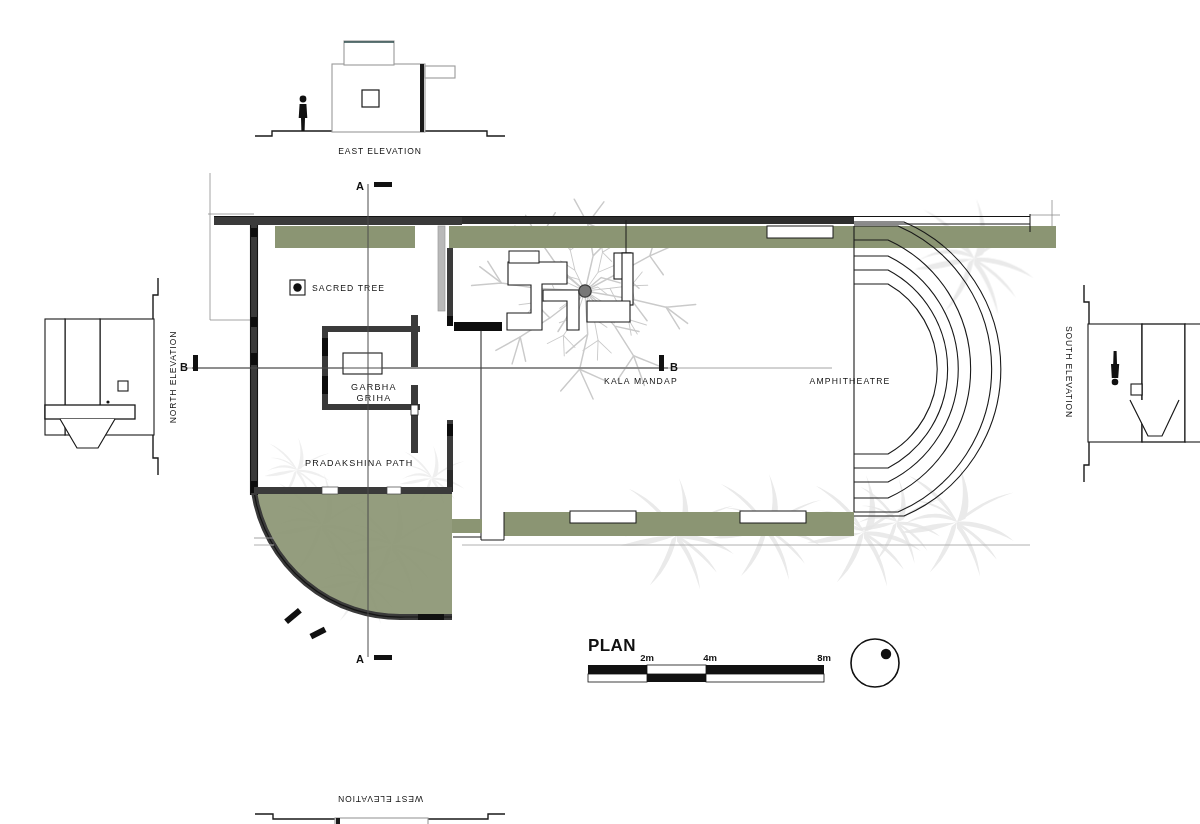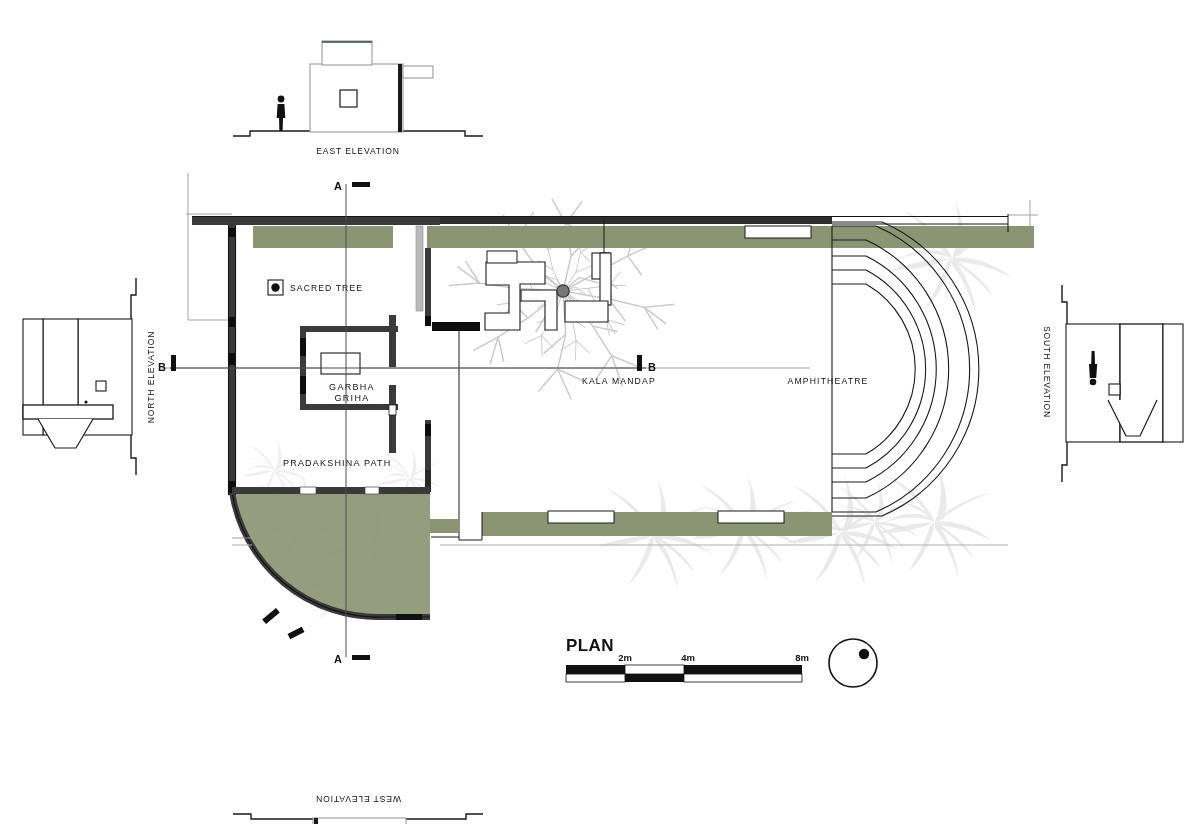--- a/index.html
+++ b/index.html
@@ -1,18 +1,18 @@
 <!DOCTYPE html>
 <html><head>
 <meta charset="utf-8">
 <style>
   html,body{margin:0;padding:0;background:#ffffff;}
   body{width:1200px;height:824px;position:relative;overflow:hidden;
        font-family:"Liberation Sans", sans-serif;color:#111;}
-  #sheet{position:absolute;inset:0;}
+  #sheet{position:absolute;inset:0;padding-left:22px;}
   svg{display:block;}
   .lbl{font-family:"Liberation Sans",sans-serif;fill:#111;}
 </style>
 </head>
 <body>
 
 <div id="sheet">
 <svg width="1200" height="824" viewBox="0 0 1200 824" xmlns="http://www.w3.org/2000/svg">
 
   <rect x="0" y="0" width="1200" height="824" fill="#ffffff"></rect>

